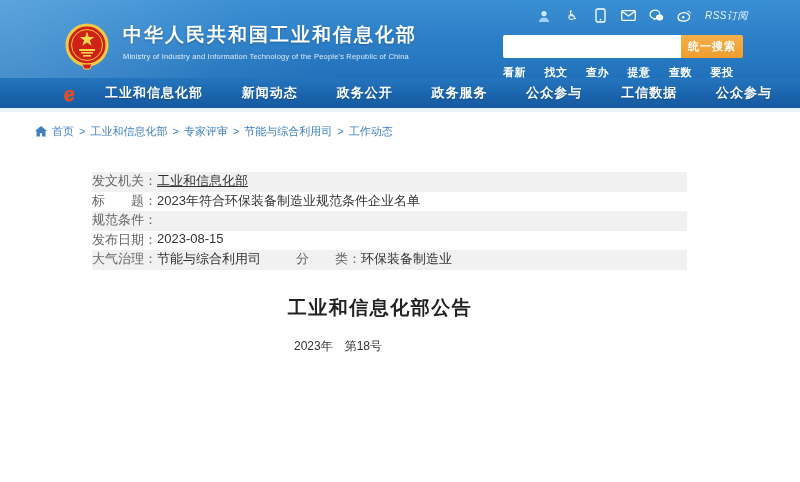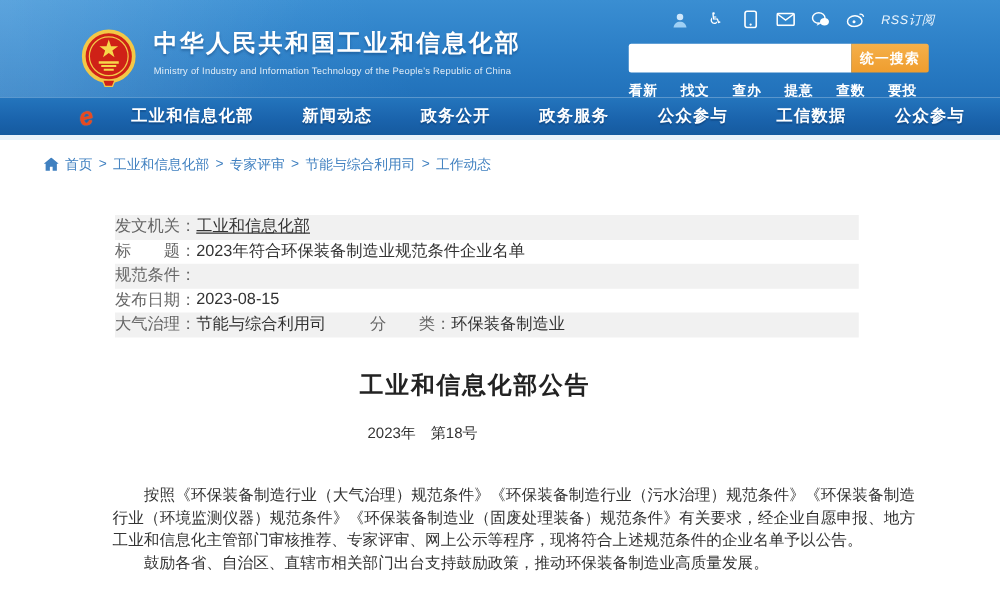--- a/index.html
+++ b/index.html
@@ -219,18 +219,14 @@
       </span>
       <span class="meta-cell">
         <span class="meta-label">分　　类：</span>
         <span class="meta-value">环保装备制造业</span>
       </span>
     </div>
   </div>
 
   <div class="doc-title">工业和信息化部公告</div>
   <div class="doc-issue">2023年　第18号</div>
-  <div class="doc-body">
-    <p>按照《环保装备制造行业（大气治理）规范条件》《环保装备制造行业（污水治理）规范条件》《环保装备制造行业（环境监测仪器）规范条件》《环保装备制造业（固废处理装备）规范条件》有关要求，经企业自愿申报、地方工业和信息化主管部门审核推荐、专家评审、网上公示等程序，现将符合上述规范条件的企业名单予以公告。</p>
-    <p>鼓励各省、自治区、直辖市相关部门出台支持鼓励政策，推动环保装备制造业高质量发展。</p>
-  </div>
 
 </div>
 
 </body></html>

